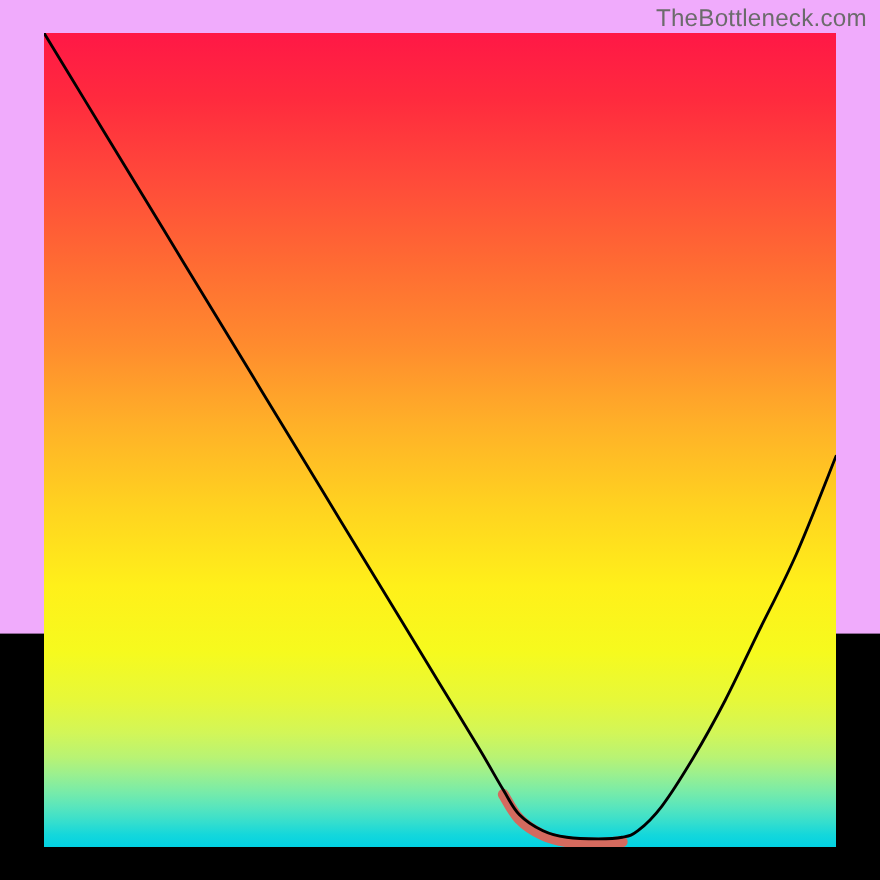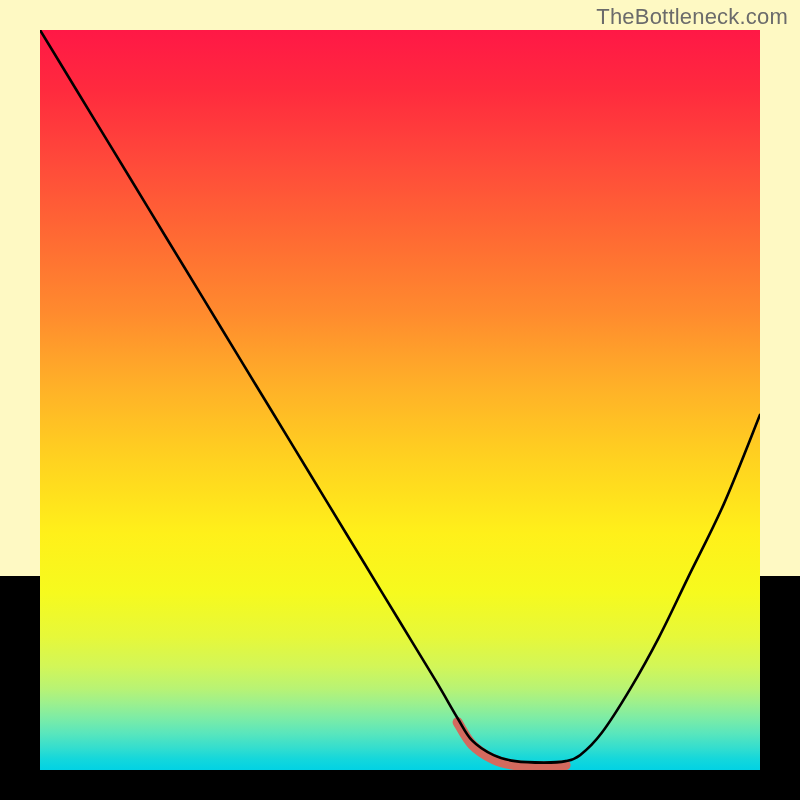--- a/index.html
+++ b/index.html
@@ -8,21 +8,21 @@
     width: 800px;
     height: 800px;
     background: #000;
     overflow: hidden;
     font-family: Arial, Helvetica, sans-serif;
   }
   .frame {
     position: relative;
     width: 800px;
     height: 576px;
-    background: #fef9c3;
+    background: #f0abfc;
   }
   .watermark {
     position: absolute;
     top: 4px;
     right: 12px;
     color: #6b6b6b;
     font-size: 22px;
     letter-spacing: 0.2px;
     font-weight: 400;
     z-index: 5;

